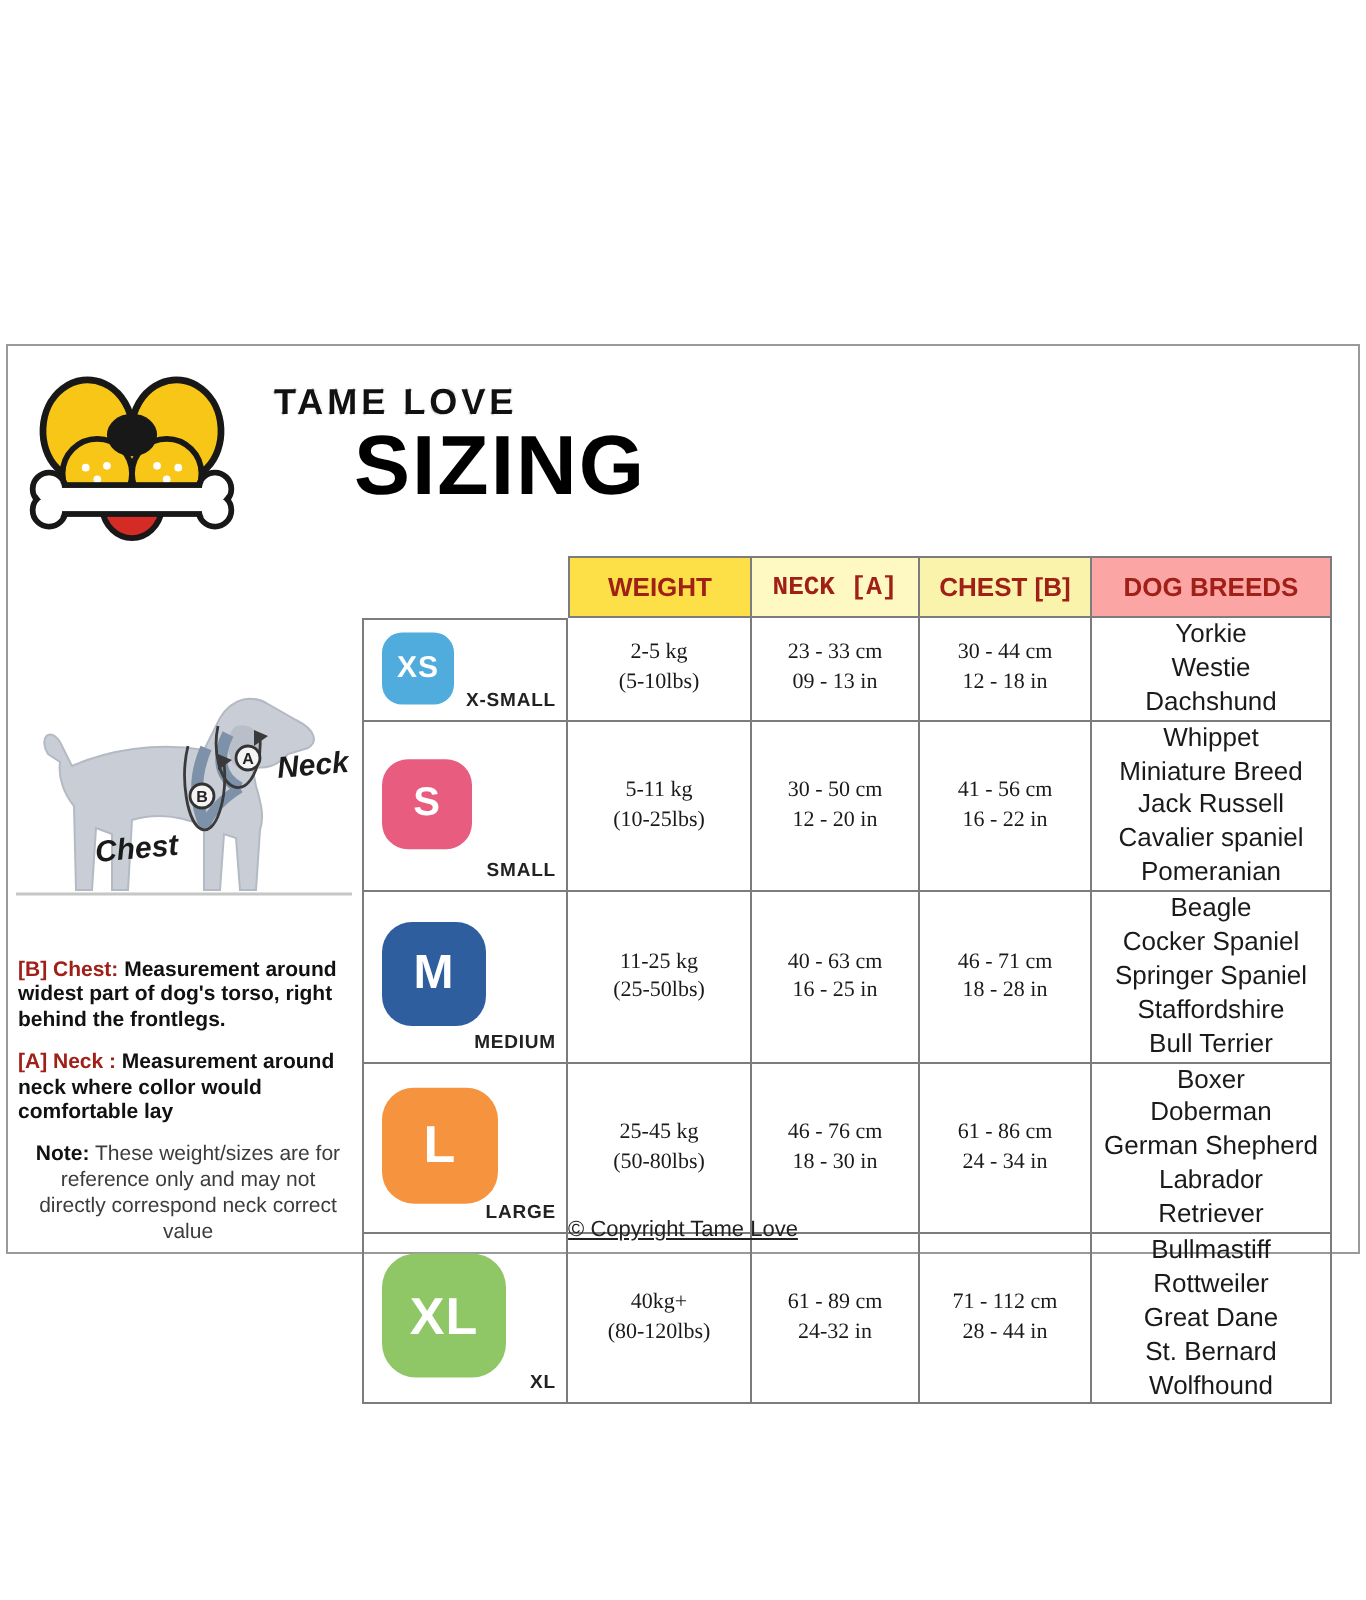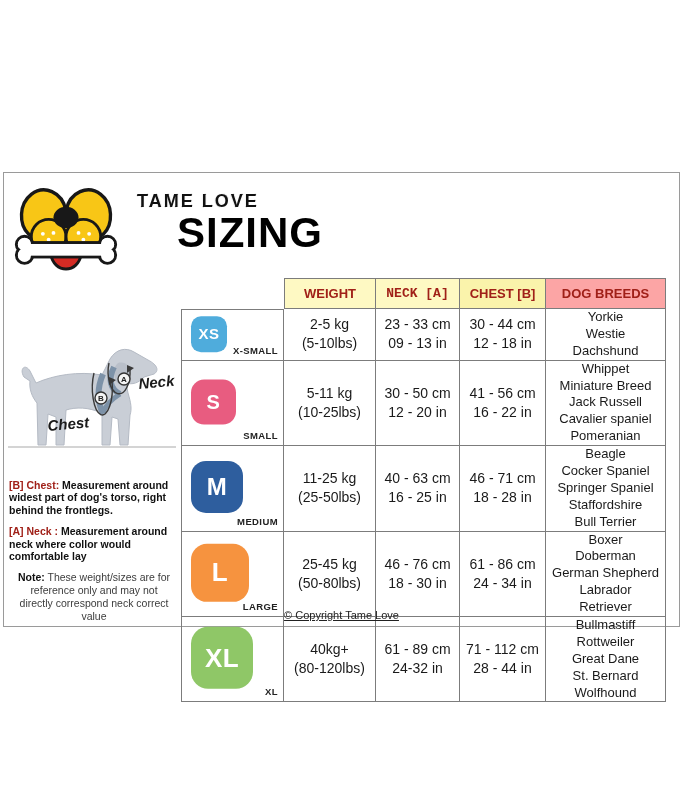--- a/index.html
+++ b/index.html
@@ -32,21 +32,21 @@
 
   
   .sizing-table{position:absolute;left:177px;top:105px;border-collapse:separate;border-spacing:0;
                 table-layout:fixed;}
   .sizing-table td,.sizing-table th{padding:0;box-sizing:border-box;vertical-align:middle;
                 border-right:1px solid #7c7c7c;border-bottom:1px solid #7c7c7c;}
   .sizing-table th{font-size:13px;font-weight:bold;border-top:1px solid #7c7c7c;}
   .sizing-table th.corner{border:none;background:#fff;}
   .bl{border-left:1px solid #7c7c7c;}
   .bt{border-top:1px solid #7c7c7c;}
-  .c{text-align:center;font-size:14px;line-height:1.35;white-space:pre-line;}
+  .c{text-align:center;font-size:11px;line-height:1.35;white-space:pre-line;font-family:Liberation Serif, serif;}
   .b{text-align:center;font-size:13px;line-height:1.3;white-space:pre-line;padding-left:10px;}
   .size-cell{position:relative;}
   .badge{position:absolute;left:9px;top:50%;transform:translateY(-52%);
          display:flex;align-items:center;justify-content:center;
          color:#fff;font-weight:800;letter-spacing:0.5px;}
   .sz0{width:36px;height:36px;border-radius:10px;font-size:15px;text-align:center;}
   .sz1{width:45px;height:45px;border-radius:13px;font-size:20px;}
   .sz2{width:52px;height:52px;border-radius:15px;font-size:24px;}
   .sz3{width:58px;height:58px;border-radius:16px;font-size:26px;}
   .sz4{width:62px;height:62px;border-radius:17px;font-size:26px;}
@@ -135,21 +135,21 @@
       <colgroup>
           <col style="width:103px">
           <col style="width:92px">
           <col style="width:84px">
           <col style="width:86px">
           <col style="width:120px">
         </colgroup>
       <tbody>
           <tr style="height:31px">
         <th class="corner"></th>
-        <th class="bl" style="background: #fef9c3; color: rgb(160, 32, 24);">WEIGHT</th>
+        <th class="bl" style="background: #fde047; color: rgb(160, 32, 24);">WEIGHT</th>
         <th style="background: #fef9c3; color: rgb(160, 32, 24); font-family: Liberation Mono, monospace;">NECK [A]</th>
         <th style="background: rgb(250, 243, 171); color: rgb(160, 32, 24); margin-top: 39px;">CHEST [B]</th>
         <th style="background: #fca5a5; color: rgb(160, 32, 24);">DOG BREEDS</th>
       </tr>
       <tr style="height:44px">
         <td class="size-cell bl bt">
           <div class="badge sz0" style="background: rgb(79, 172, 220);">XS</div>
           <span class="size-label">X-SMALL</span>
         </td>
         <td class="c">2-5 kg

